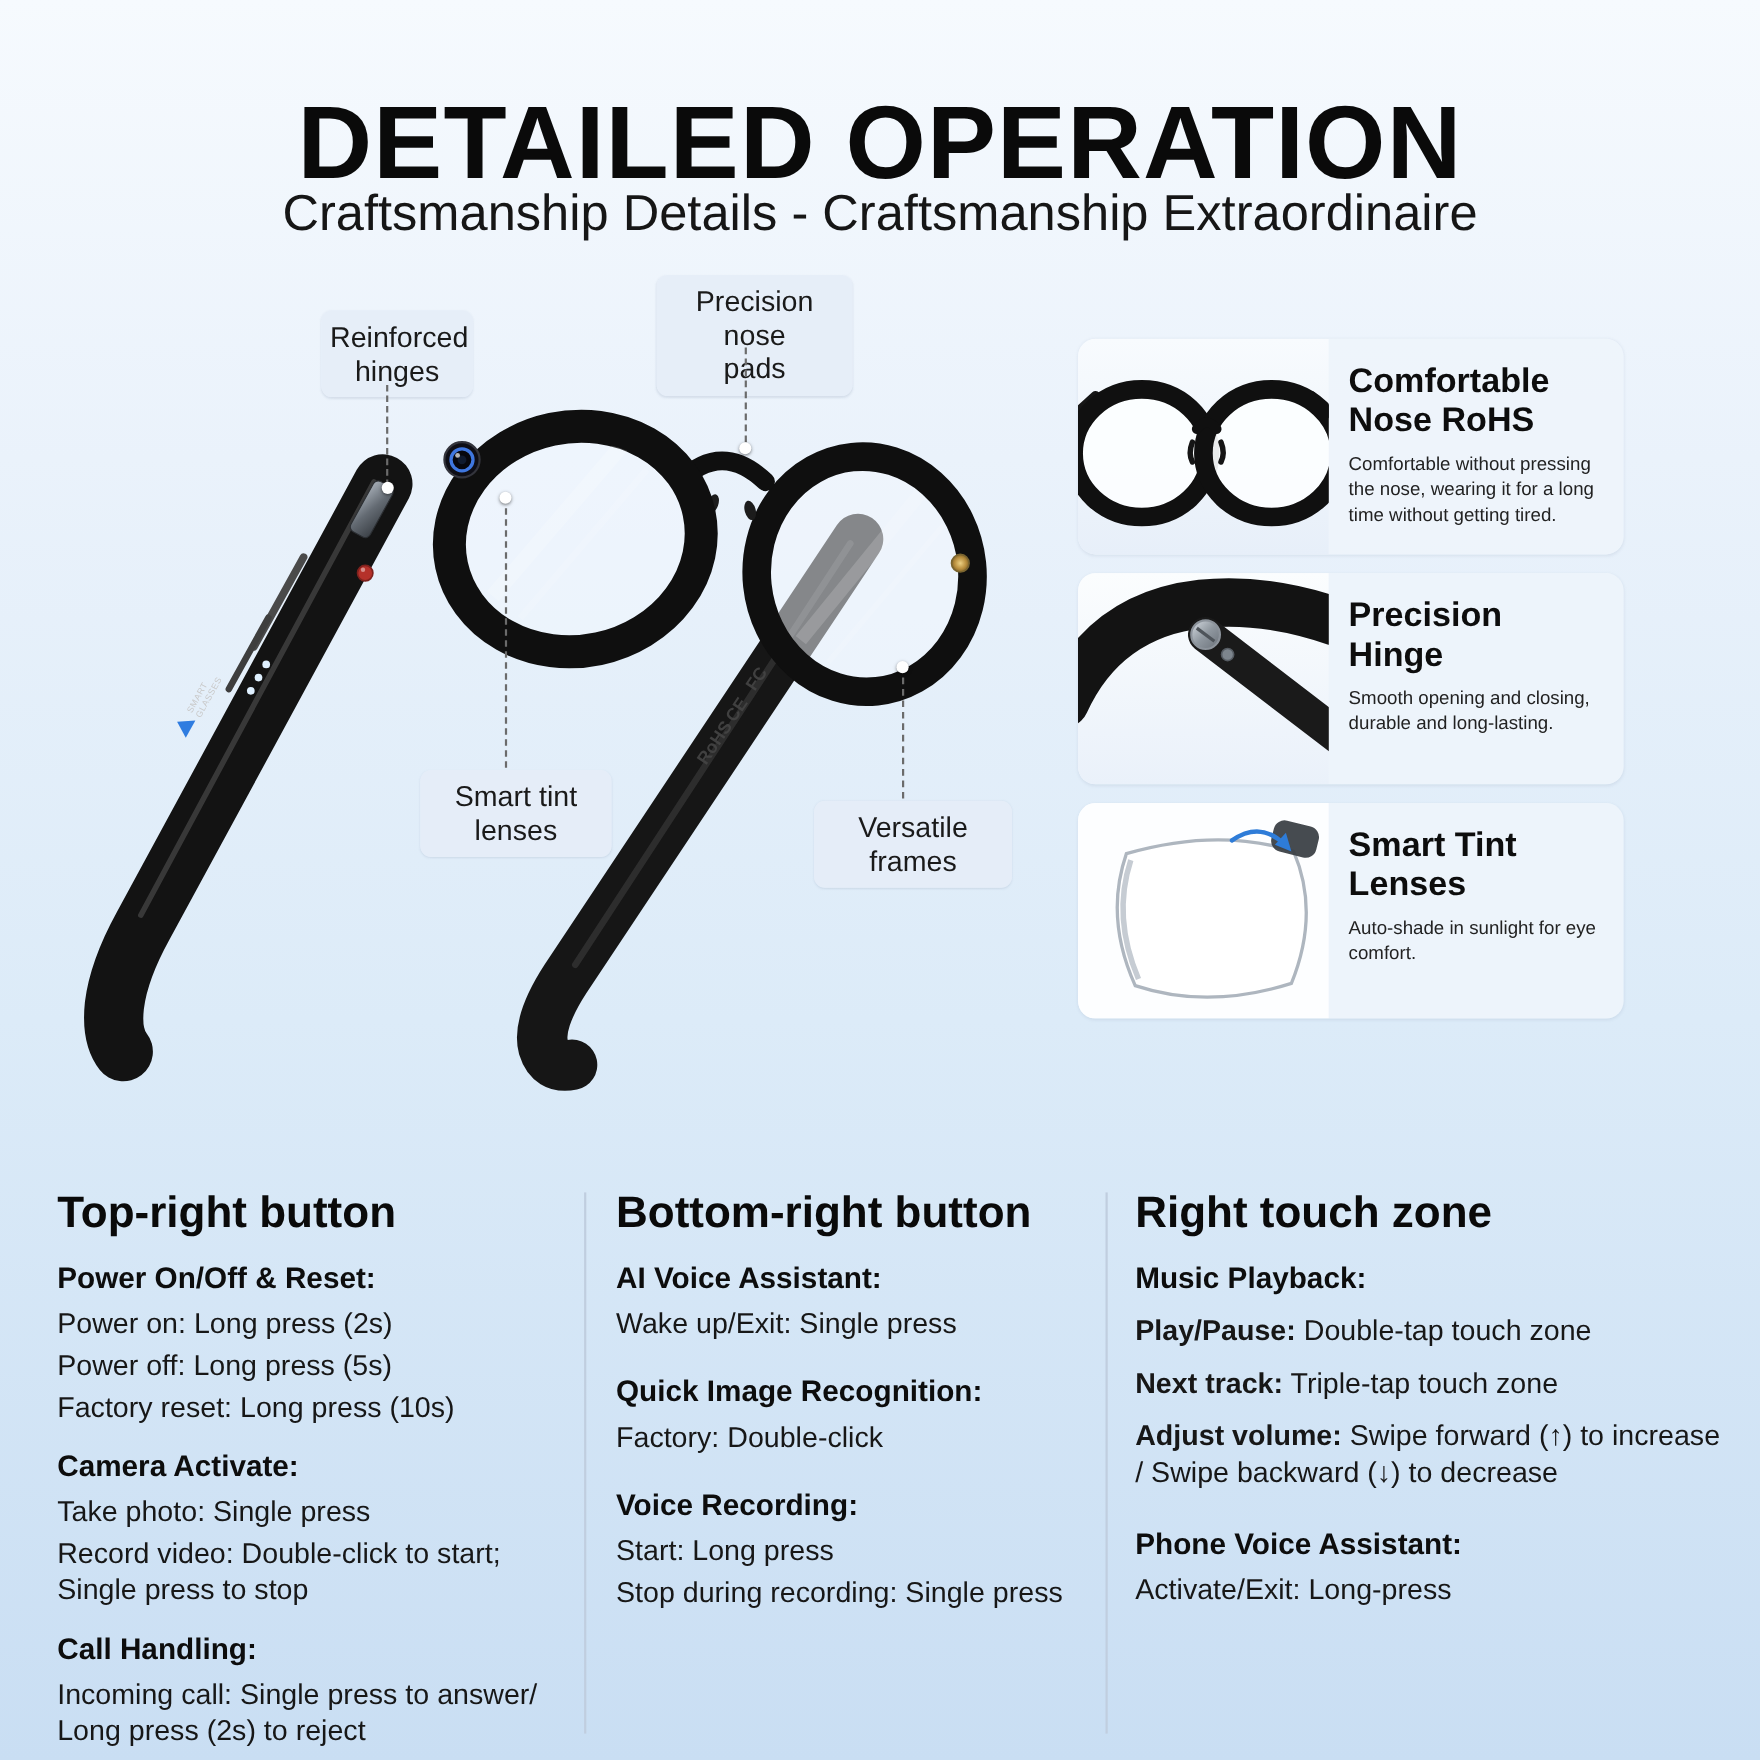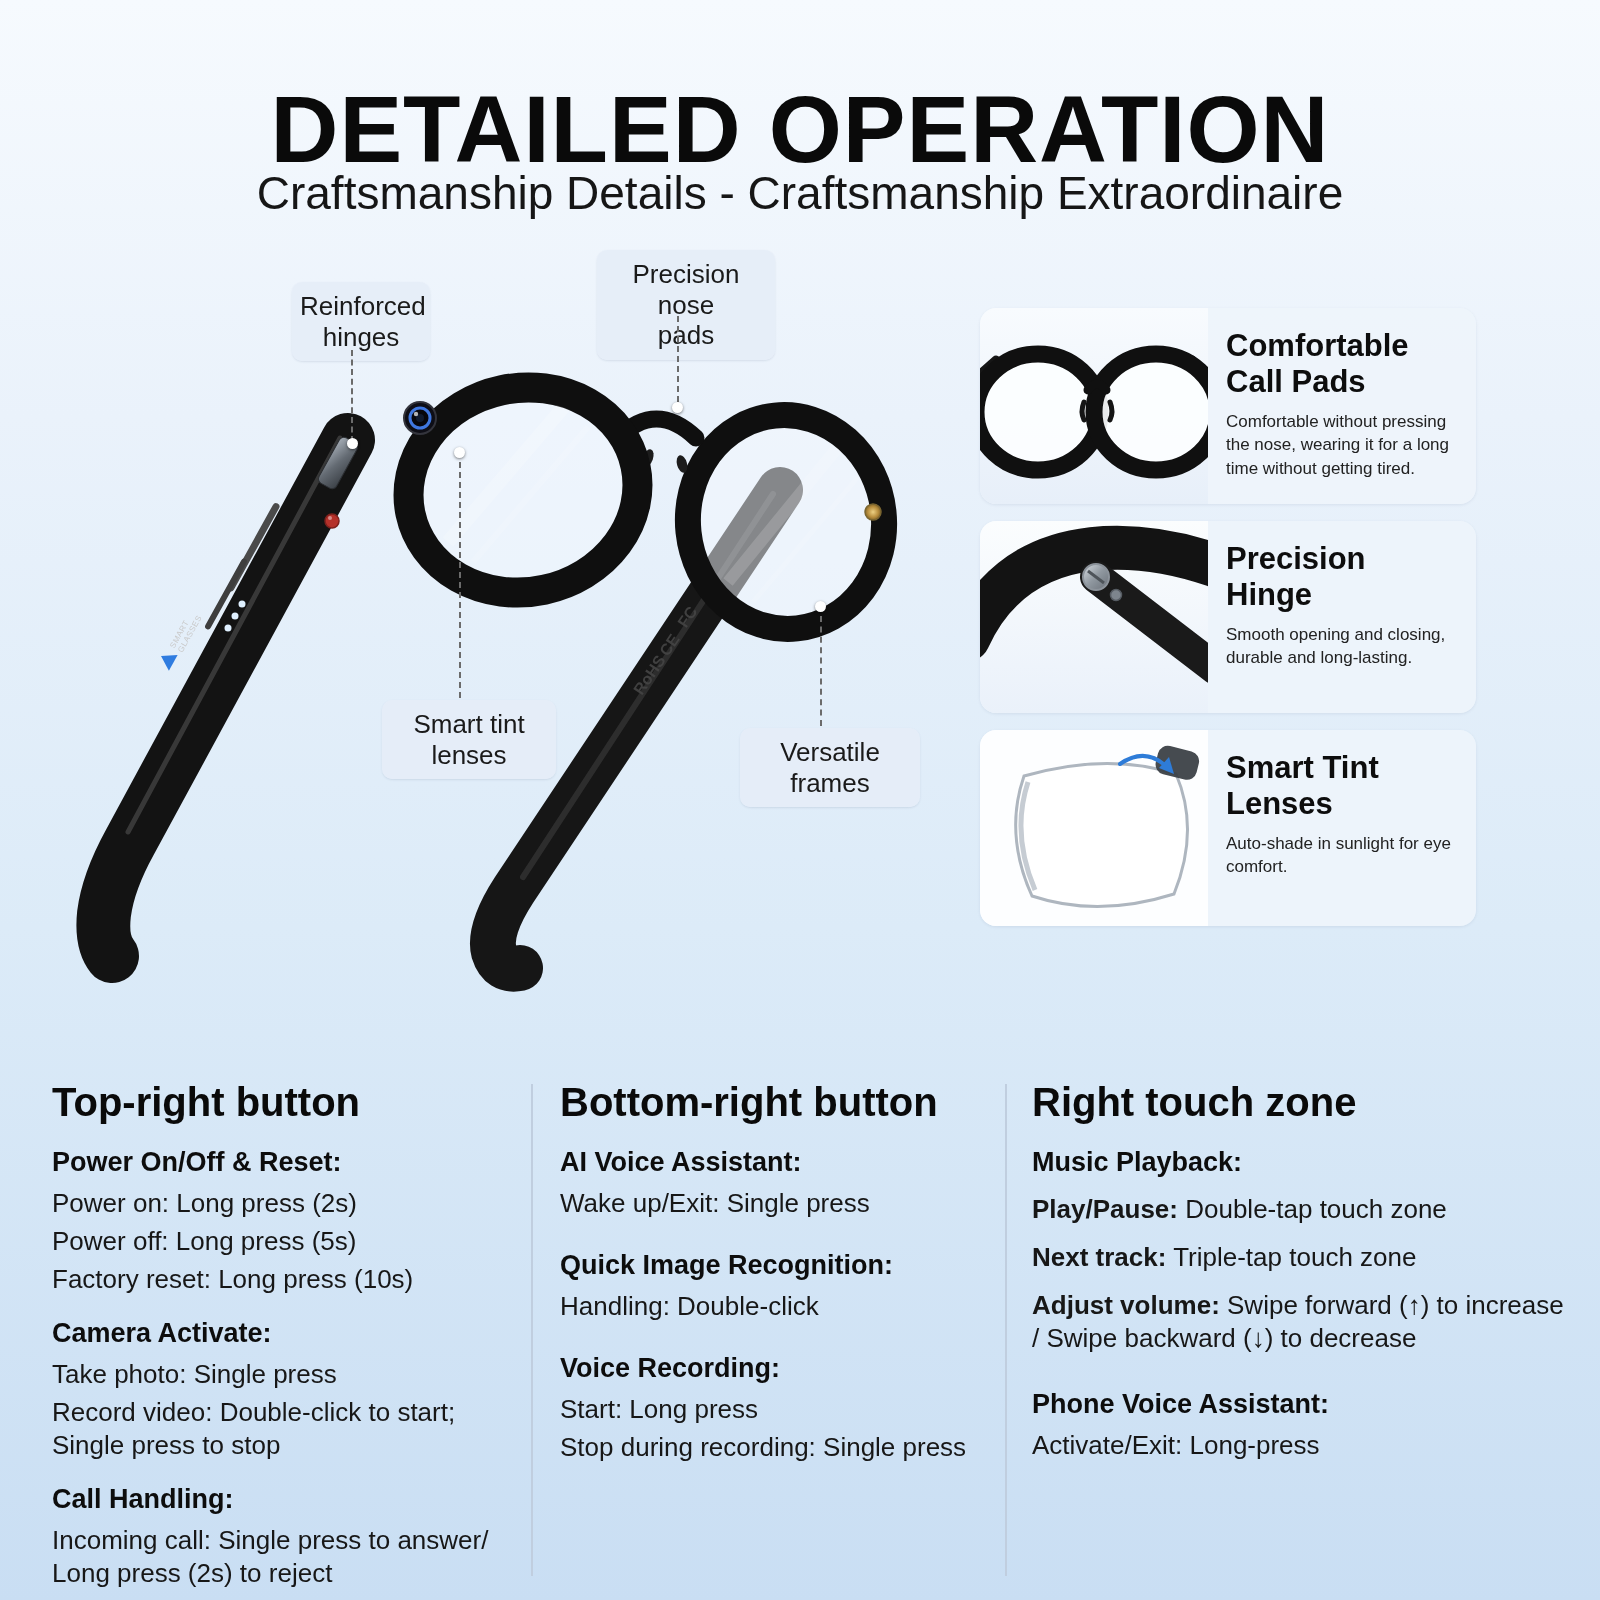--- a/index.html
+++ b/index.html
@@ -203,21 +203,21 @@
           <ellipse cx="58" cy="104" rx="62" ry="58" fill="rgba(252,254,255,0.92)" stroke="#101010" stroke-width="17"></ellipse>
           <ellipse cx="176" cy="104" rx="62" ry="58" fill="rgba(252,254,255,0.92)" stroke="#101010" stroke-width="17"></ellipse>
           <path d="M 108,82 Q 117,70 126,82" fill="none" stroke="#101010" stroke-width="9" stroke-linecap="round"></path>
           <path d="M 104,94 Q 100,104 104,112" fill="none" stroke="#151515" stroke-width="5" stroke-linecap="round"></path>
           <path d="M 130,94 Q 134,104 130,112" fill="none" stroke="#151515" stroke-width="5" stroke-linecap="round"></path>
         </svg>
       </div>
       <div class="card-text">
         <div class="card-title">
           <div>Comfortable</div>
-          <div>Call Pads</div>
+          <div>Nose RoHS</div>
         </div>
         <div class="card-desc">Comfortable without pressing the nose, wearing it for a long time without getting tired.</div>
       </div>
     </div>
 
     <div class="card card2">
       <div class="card-img">
         <svg viewBox="0 0 228 192" preserveAspectRatio="xMidYMid slice">
           <defs>
             <linearGradient id="c2bg" x1="0" y1="0" x2="0" y2="1">
@@ -286,21 +286,21 @@
       <p>During call: Single press to hang up</p>
     </div>
 
     <div class="vdiv vd1"></div>
 
     <div class="op-col c2">
       <h2>Bottom-right button</h2>
       <h3>AI Voice Assistant:</h3>
       <p>Wake up/Exit: Single press</p>
       <h3>Quick Image Recognition:</h3>
-      <p>Handling: Double-click</p>
+      <p>Factory: Double-click</p>
       <h3>Voice Recording:</h3>
       <p>Start: Long press</p>
       <p>Stop during recording: Single press</p>
     </div>
 
     <div class="vdiv vd2"></div>
 
     <div class="op-col c3">
       <h2>Right touch zone</h2>
       <h3>Music Playback:</h3>

